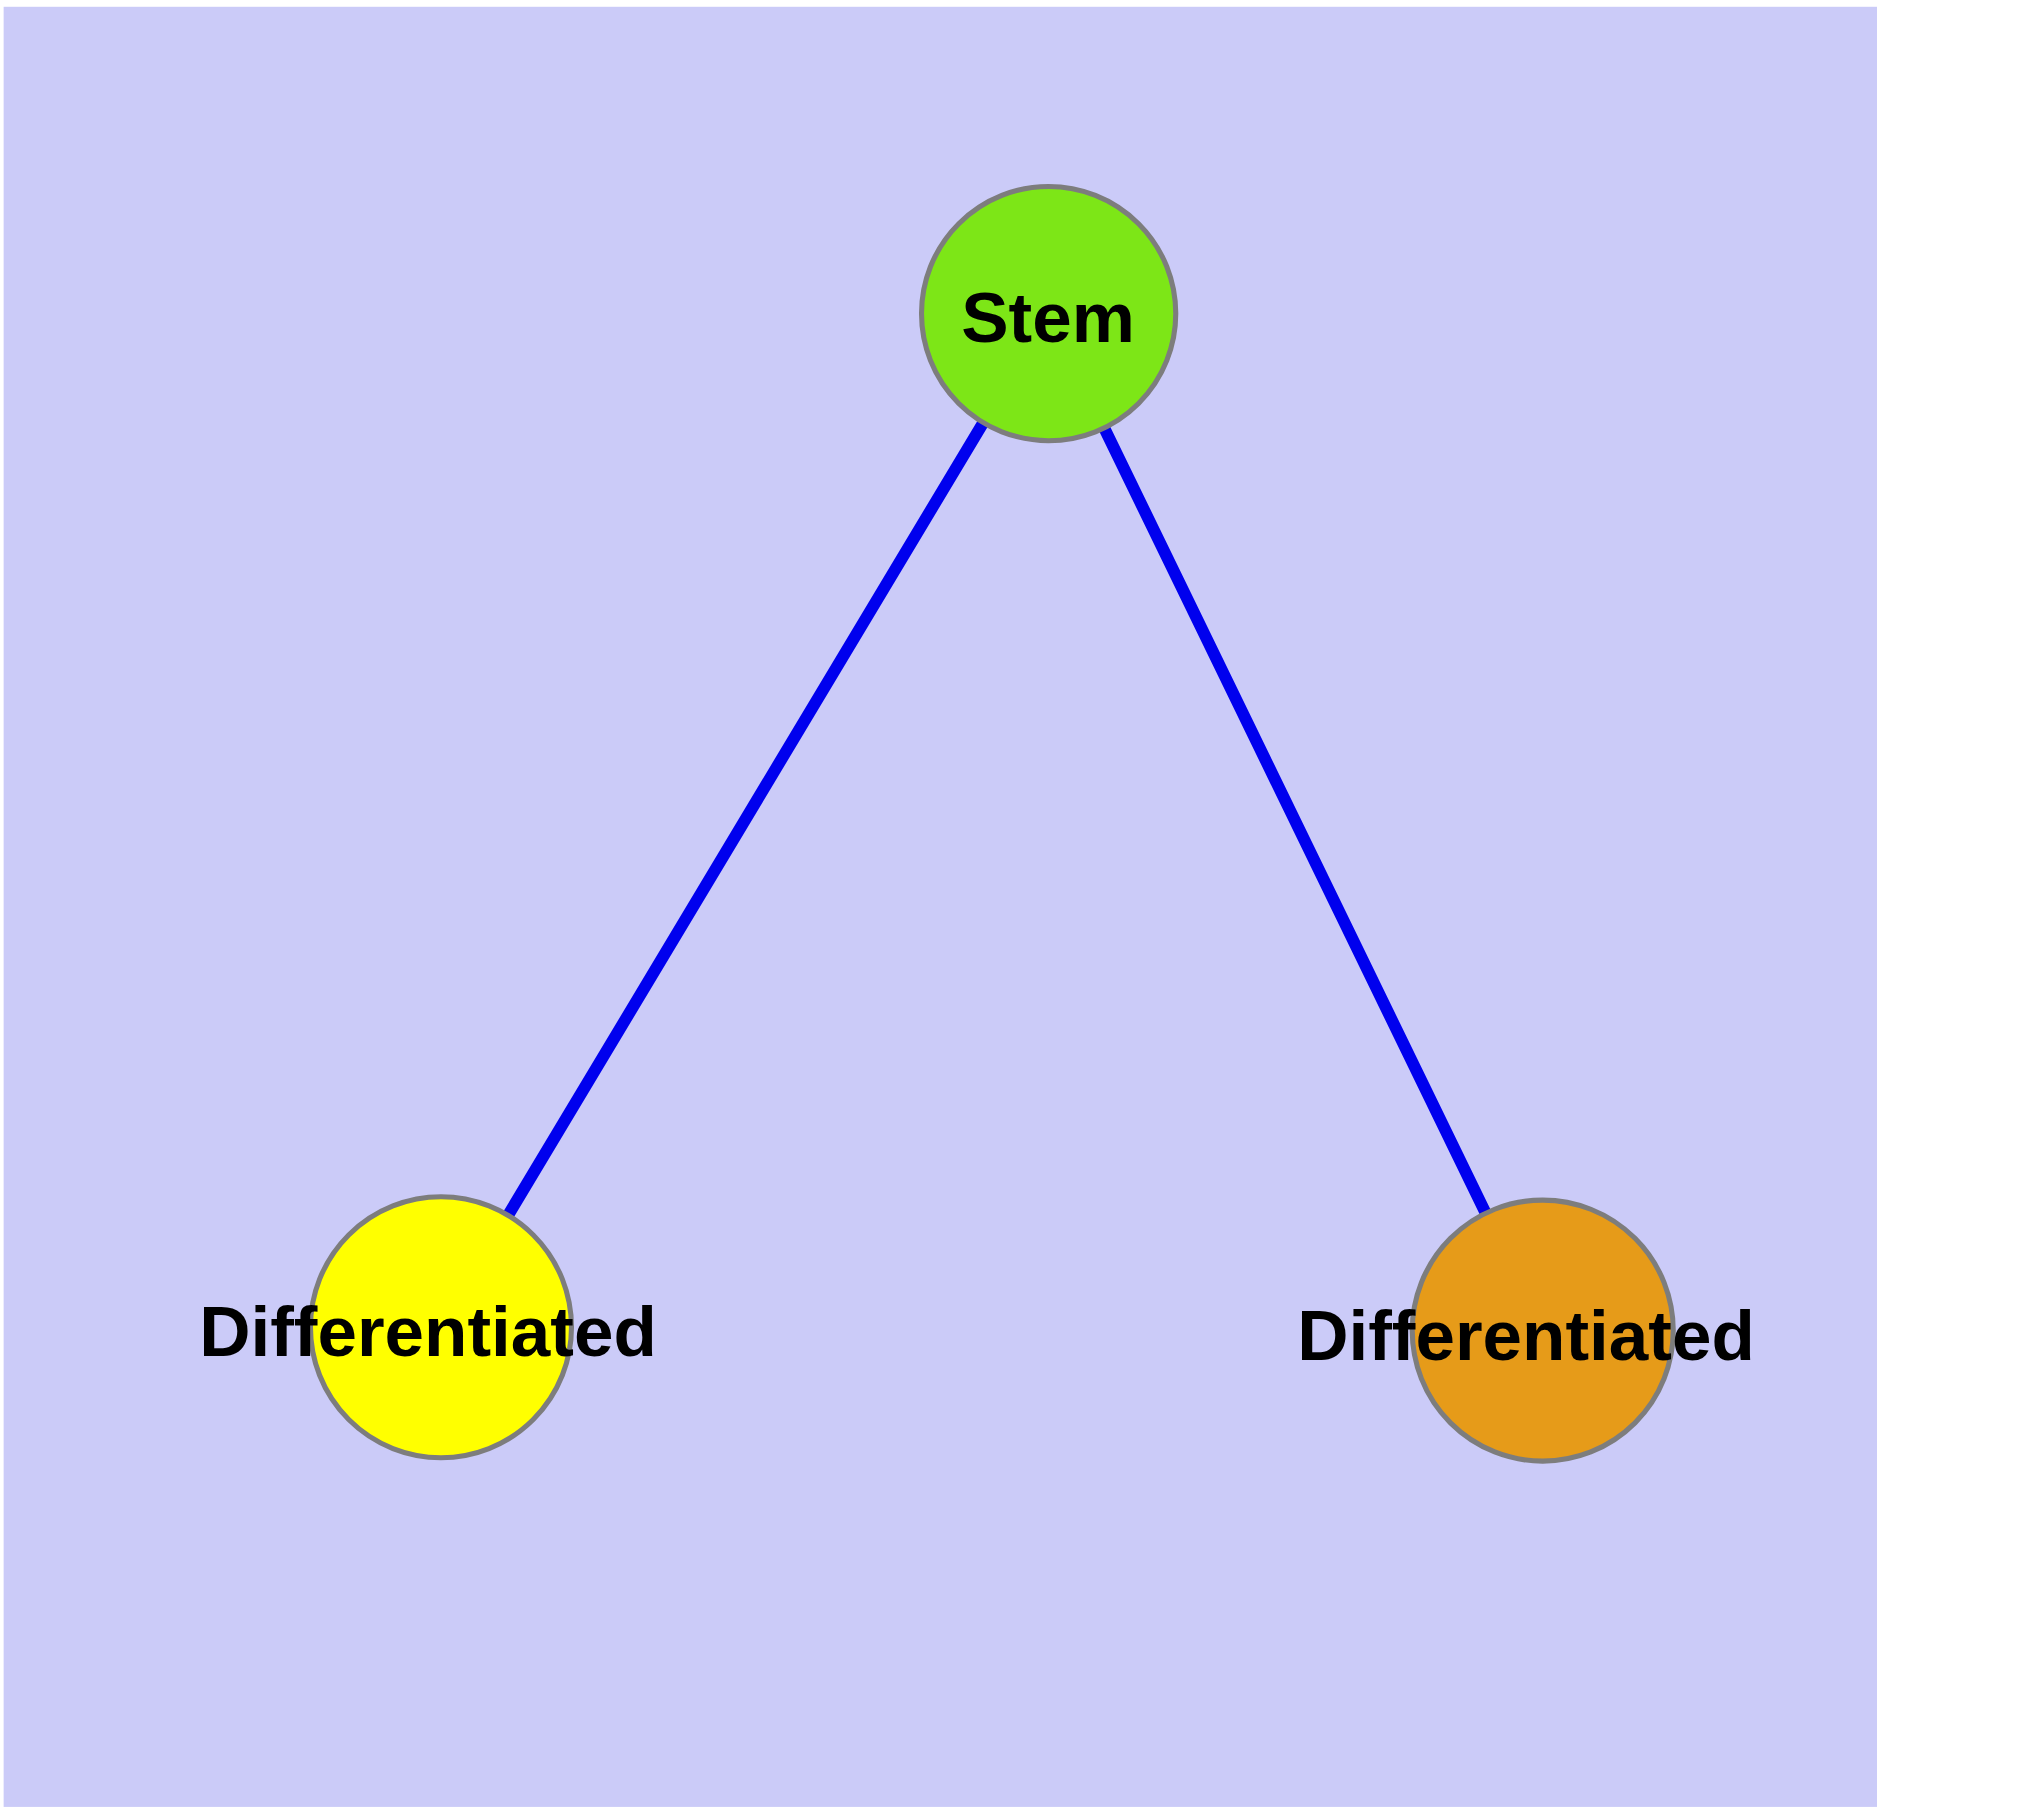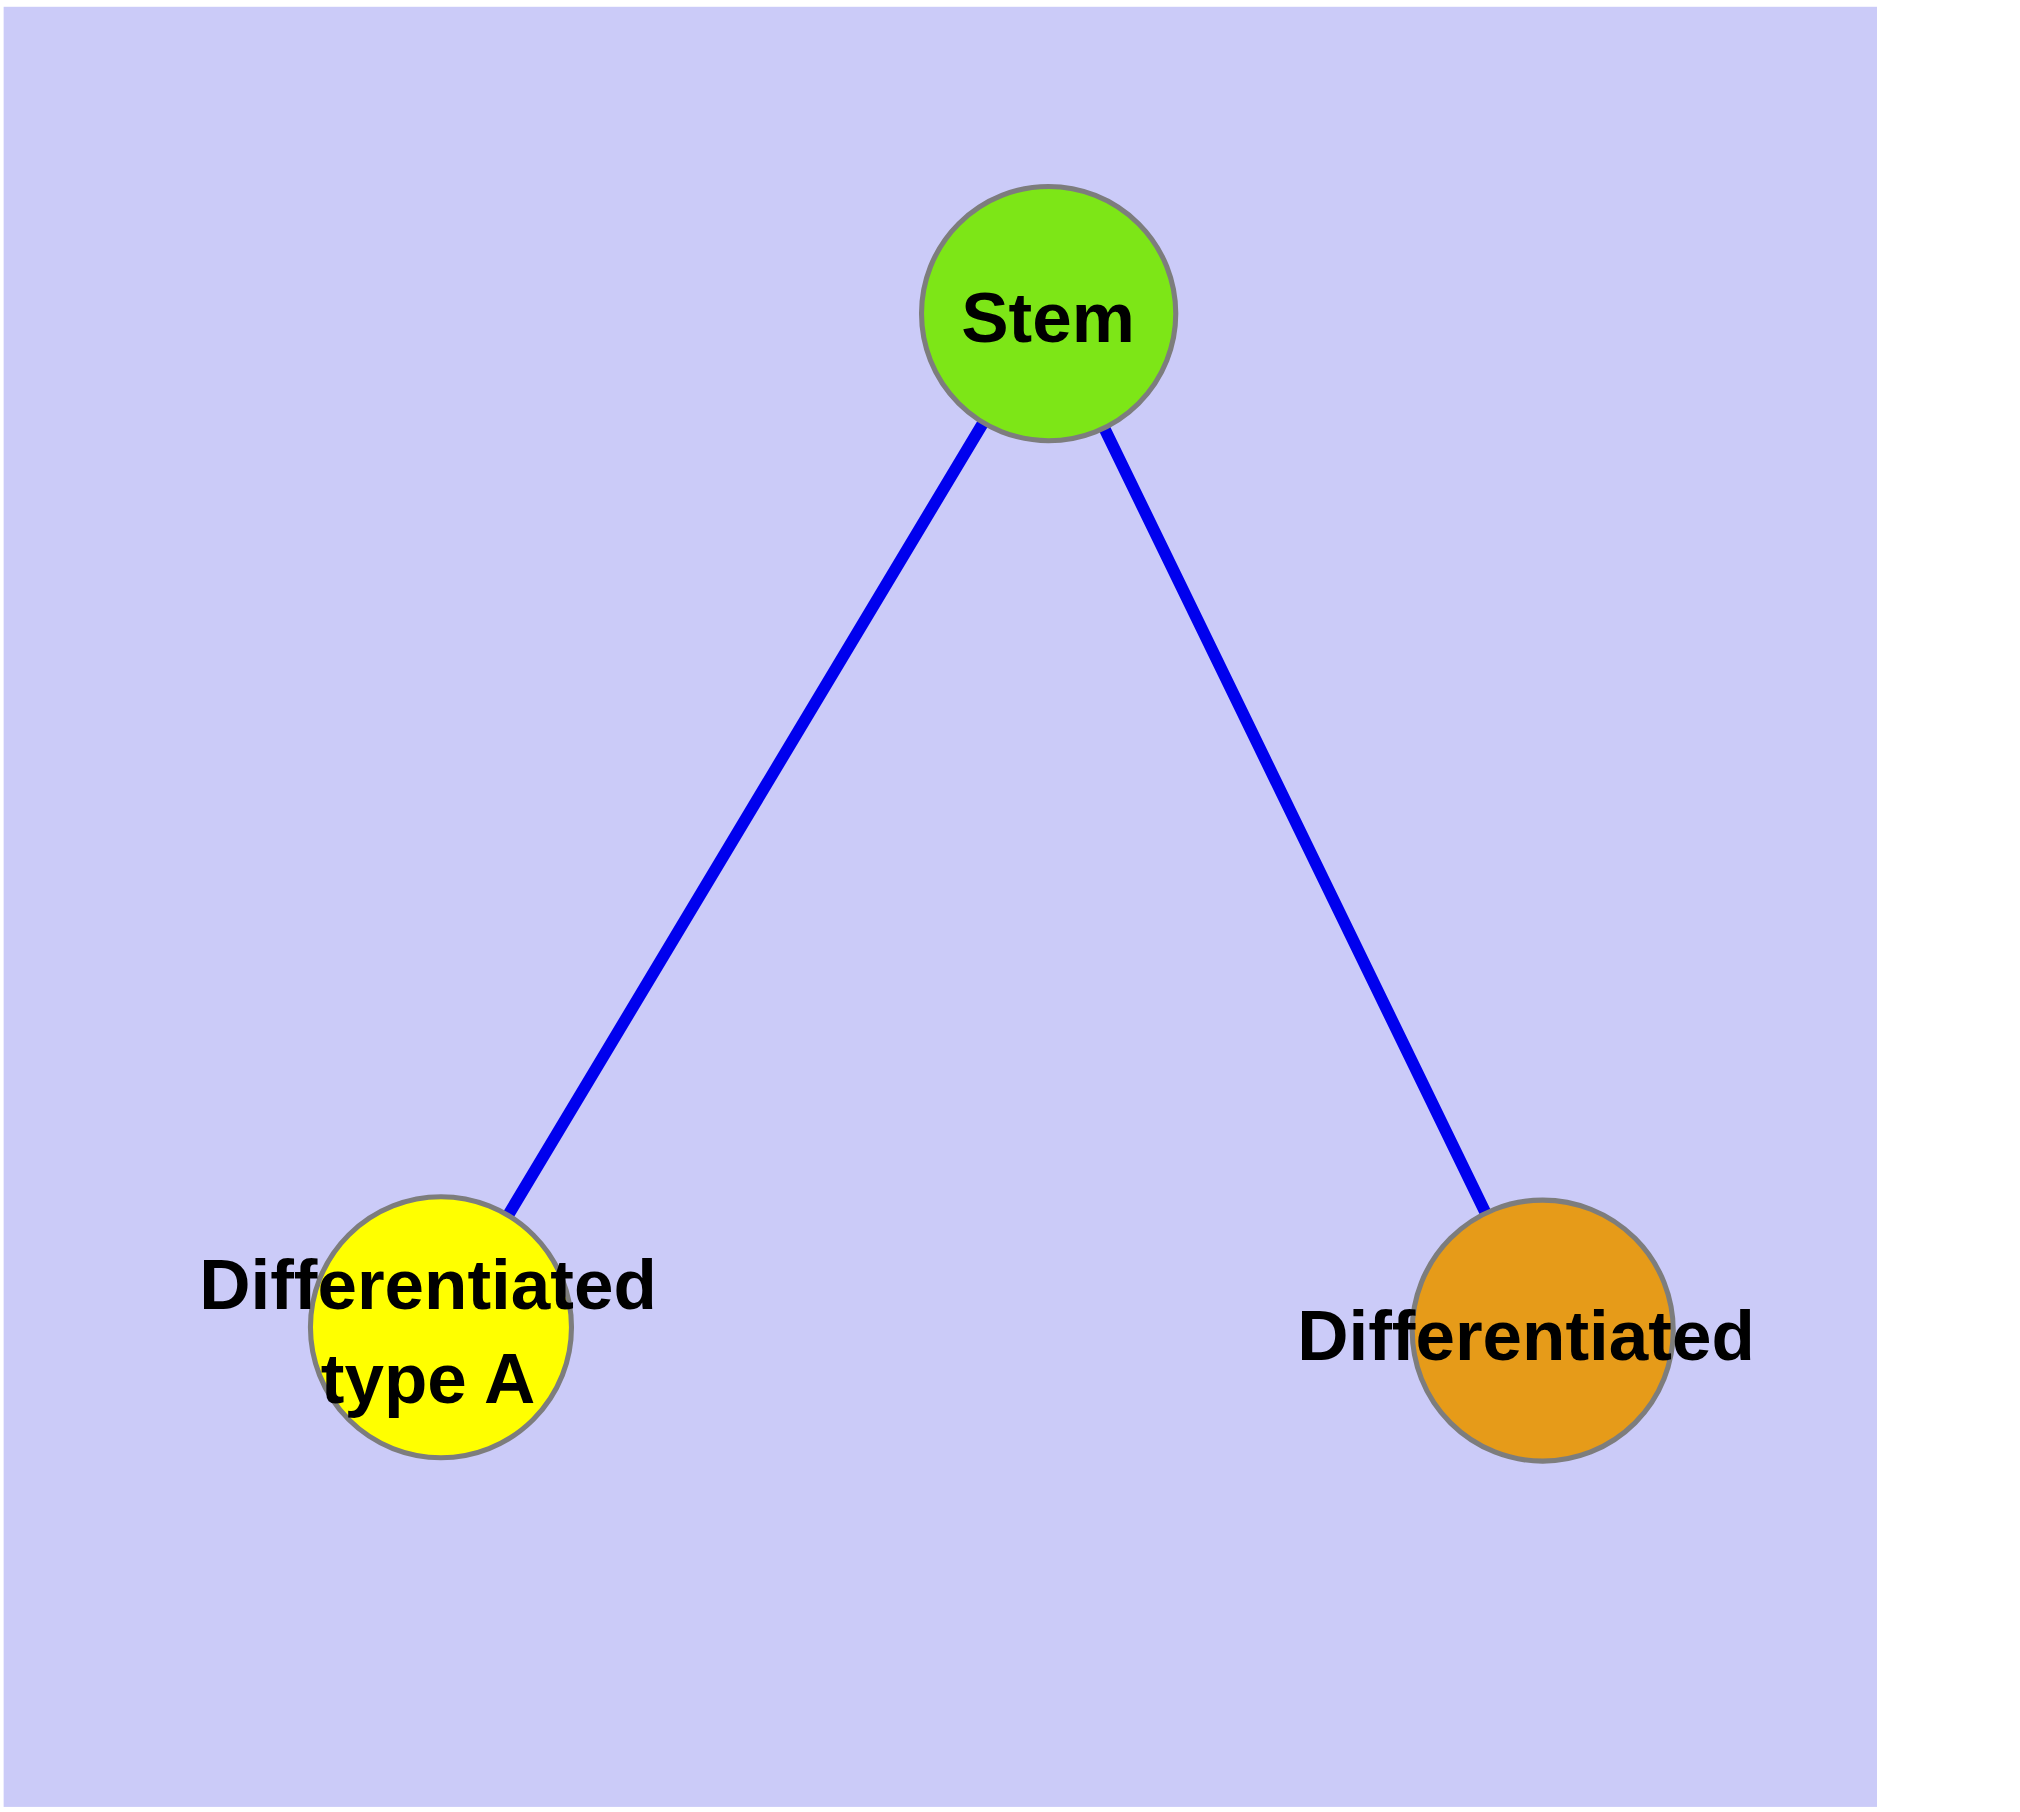--- a/index.html
+++ b/index.html
@@ -58,20 +58,19 @@
     <circle class="node" cx="520" cy="1566" r="154" fill="#FFFF00"></circle>
     <circle class="node" cx="1820" cy="1570" r="154" fill="#E69B19"></circle>
   </svg>
 
   <div class="node-label" style="left:1048px; top:318px;">
     <div>Stem</div>
   </div>
 
   <div class="node-label" style="left:428px; top:1332px;">
     <div>Differentiated</div>
-    <div>type A</div>
   </div>
 
   <div class="node-label" style="left:1526px; top:1336px;">
     <div>Differentiated</div>
   </div>
 </div>
 
 
 </body></html>

